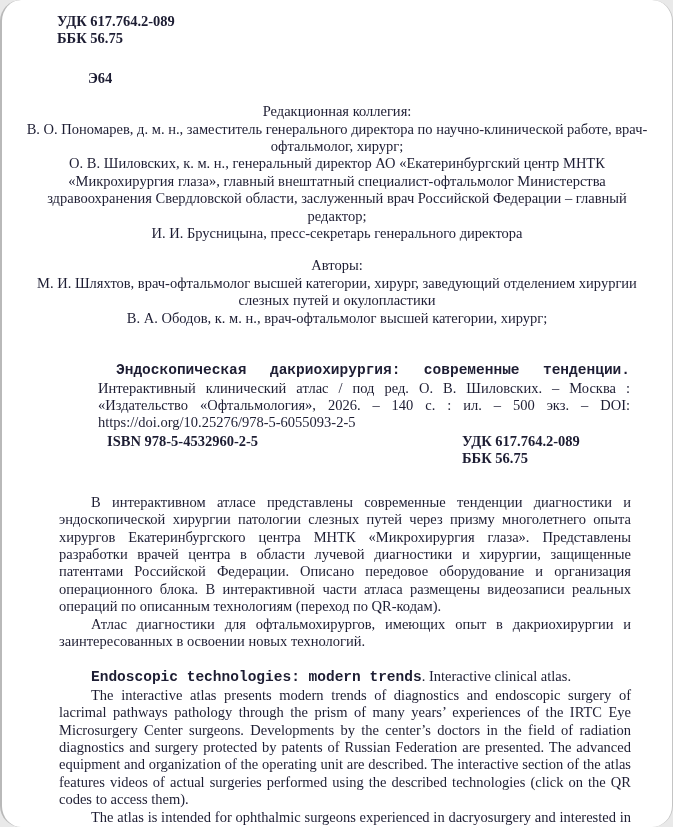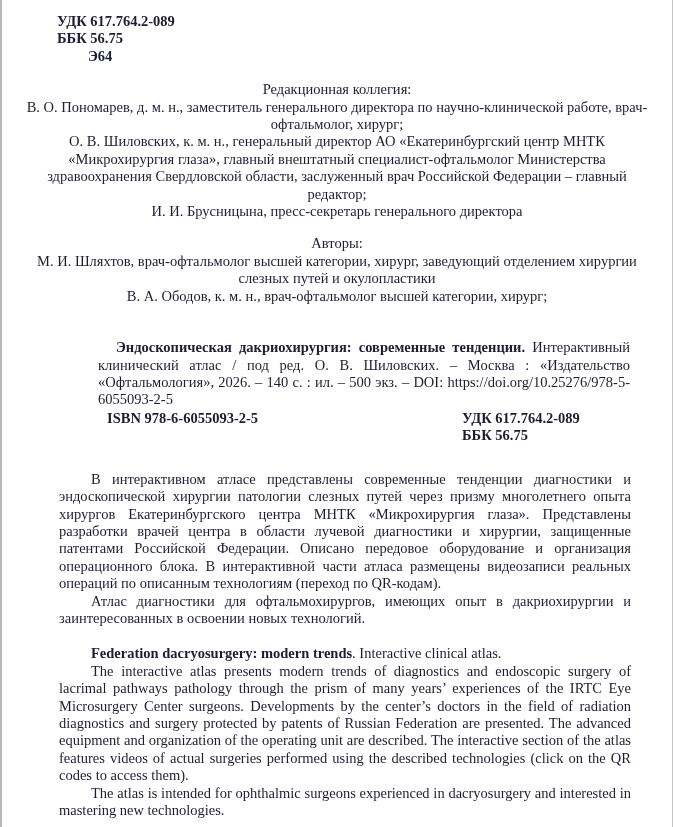--- a/index.html
+++ b/index.html
@@ -10,24 +10,25 @@
     box-sizing: border-box;
     margin: 0 auto;
     background: #ffffff;
     border-left: 2px solid #b9b9b9;
     border-right: 1px solid #c4c4c4;
     overflow: hidden;
     font-family: "Liberation Serif", "DejaVu Serif", serif;
     font-size: 14.5px;
     line-height: 17.4px;
     color: #1d1d33;
+    border-radius: 21px;
   }
-  .bold { font-weight: bold; }
+  .bold { font-weight: bold; font-family: Liberation Mono, monospace; }
   .codes { padding: 13px 0 0 55px; font-weight: bold; }
-  .codes .sign { padding-left: 31px; }
+  .codes .sign { padding-left: 31px; margin-top: 22px; }
   .centered { text-align: center; }
   .editorial { margin: 16px 24px 0 24px; }
   .editorial-heading, .authors-heading { }
   .member, .author-line { margin: 0; }
   .authors { margin: 15px 24px 0 24px; }
   .biblio-block { margin: 34px 42px 0 96px; }
   .biblio-p { margin: 0; text-align: justify; text-indent: 18px; }
   .isbn-row { position: relative; height: 48px; margin-top: 1px; }
   .isbn-row .isbn { position: absolute; left: 105px; top: 0; font-weight: bold; }
   .isbn-row .right-codes { position: absolute; left: 460px; top: 0; font-weight: bold; }
@@ -58,31 +59,31 @@
     <div class="authors-heading">Авторы:</div>
     <div class="author-line">М. И. Шляхтов, врач-офтальмолог высшей категории, хирург, заведующий отделением хирургии слезных путей и окулопластики</div>
     <div class="author-line">В. А. Ободов, к. м. н., врач-офтальмолог высшей категории, хирург;</div>
   </div>
 
   <div class="biblio-block">
     <p class="biblio-p"><span class="bold">Эндоскопическая дакриохирургия: современные тенденции.</span><span> Интерактивный клинический атлас / под ред. О. В. Шиловских. – Москва : «Издательство «Офтальмология», 2026. – 140 с. : ил. – 500 экз. – DOI: https://doi.org/10.25276/978-5-6055093-2-5</span></p>
   </div>
 
   <div class="isbn-row">
-    <span class="isbn">ISBN 978-6-6055093-2-5</span>
+    <span class="isbn">ISBN 978-5-4532960-2-5</span>
     <span class="right-codes">
       <span>УДК 617.764.2-089</span><br>
       <span>ББК 56.75</span>
     </span>
   </div>
 
   <div class="body-text annotation-ru">
     <p>В интерактивном атласе представлены современные тенденции диагностики и эндоскопической хирургии патологии слезных путей через призму многолетнего опыта хирургов Екатеринбургского центра МНТК «Микрохирургия глаза». Представлены разработки врачей центра в области лучевой диагностики и хирургии, защищенные патентами Российской Федерации. Описано передовое оборудование и организация операционного блока. В интерактивной части атласа размещены видеозаписи реальных операций по описанным технологиям (переход по QR-кодам).</p>
     <p>Атлас диагностики для офтальмохирургов, имеющих опыт в дакриохирургии и заинтересованных в освоении новых технологий.</p>
   </div>
 
   <div class="body-text annotation-en">
-    <p><span class="bold">Federation dacryosurgery: modern trends</span><span>. Interactive clinical atlas.</span></p>
+    <p><span class="bold">Endoscopic technologies: modern trends</span><span>. Interactive clinical atlas.</span></p>
     <p>The interactive atlas presents modern trends of diagnostics and endoscopic surgery of lacrimal pathways pathology through the prism of many years’ experiences of the IRTC Eye Microsurgery Center surgeons. Developments by the center’s doctors in the field of radiation diagnostics and surgery protected by patents of Russian Federation are presented. The advanced equipment and organization of the operating unit are described. The interactive section of the atlas features videos of actual surgeries performed using the described technologies (click on the QR codes to access them).</p>
     <p>The atlas is intended for ophthalmic surgeons experienced in dacryosurgery and interested in mastering new technologies.</p>
   </div>
 
 </div>
 
 </body></html>

